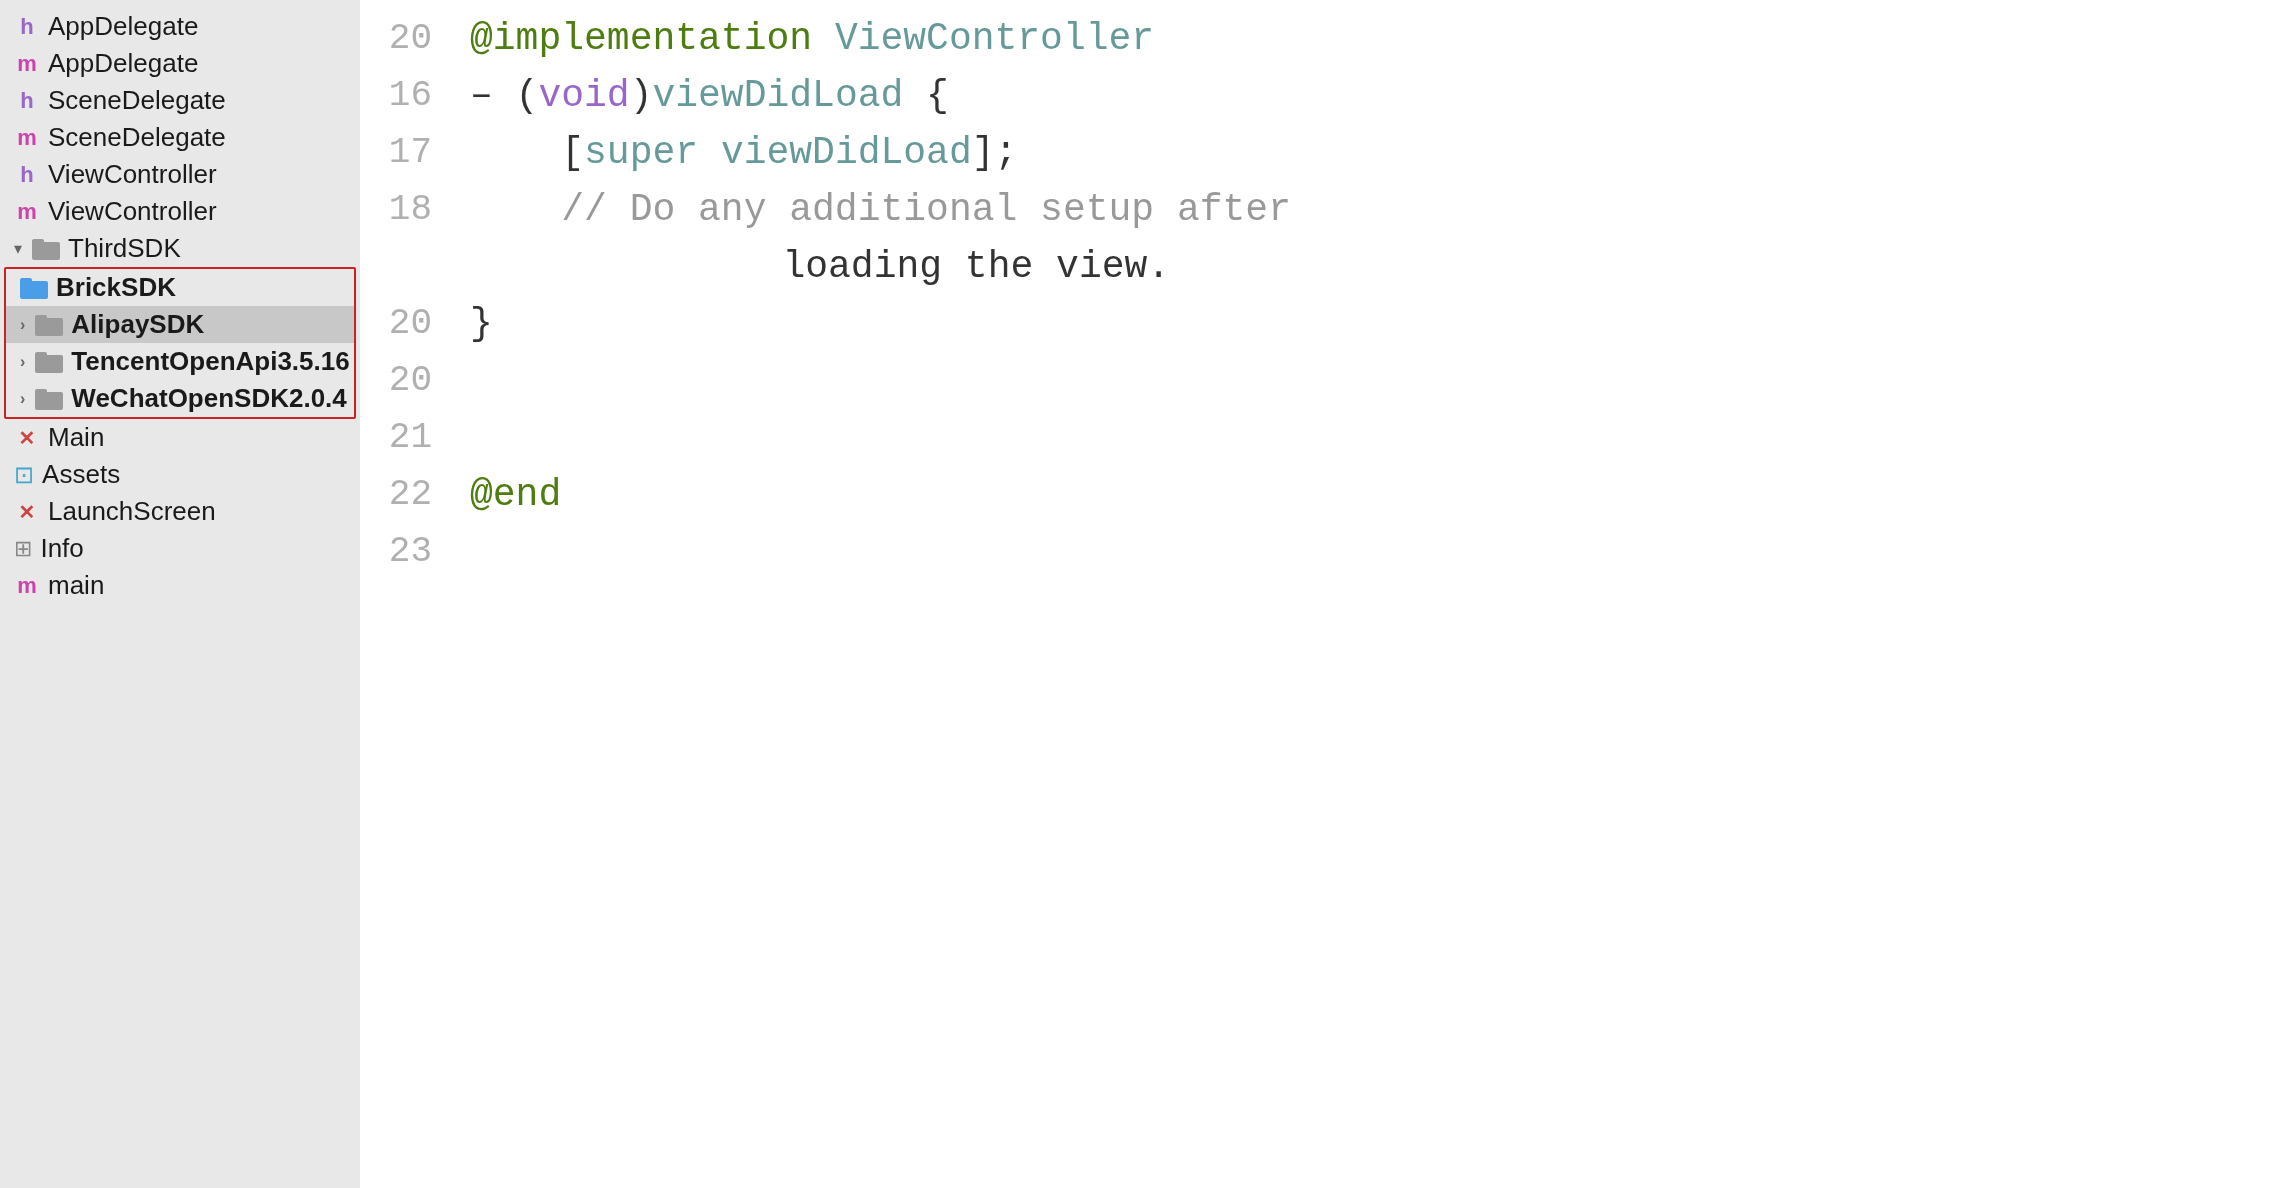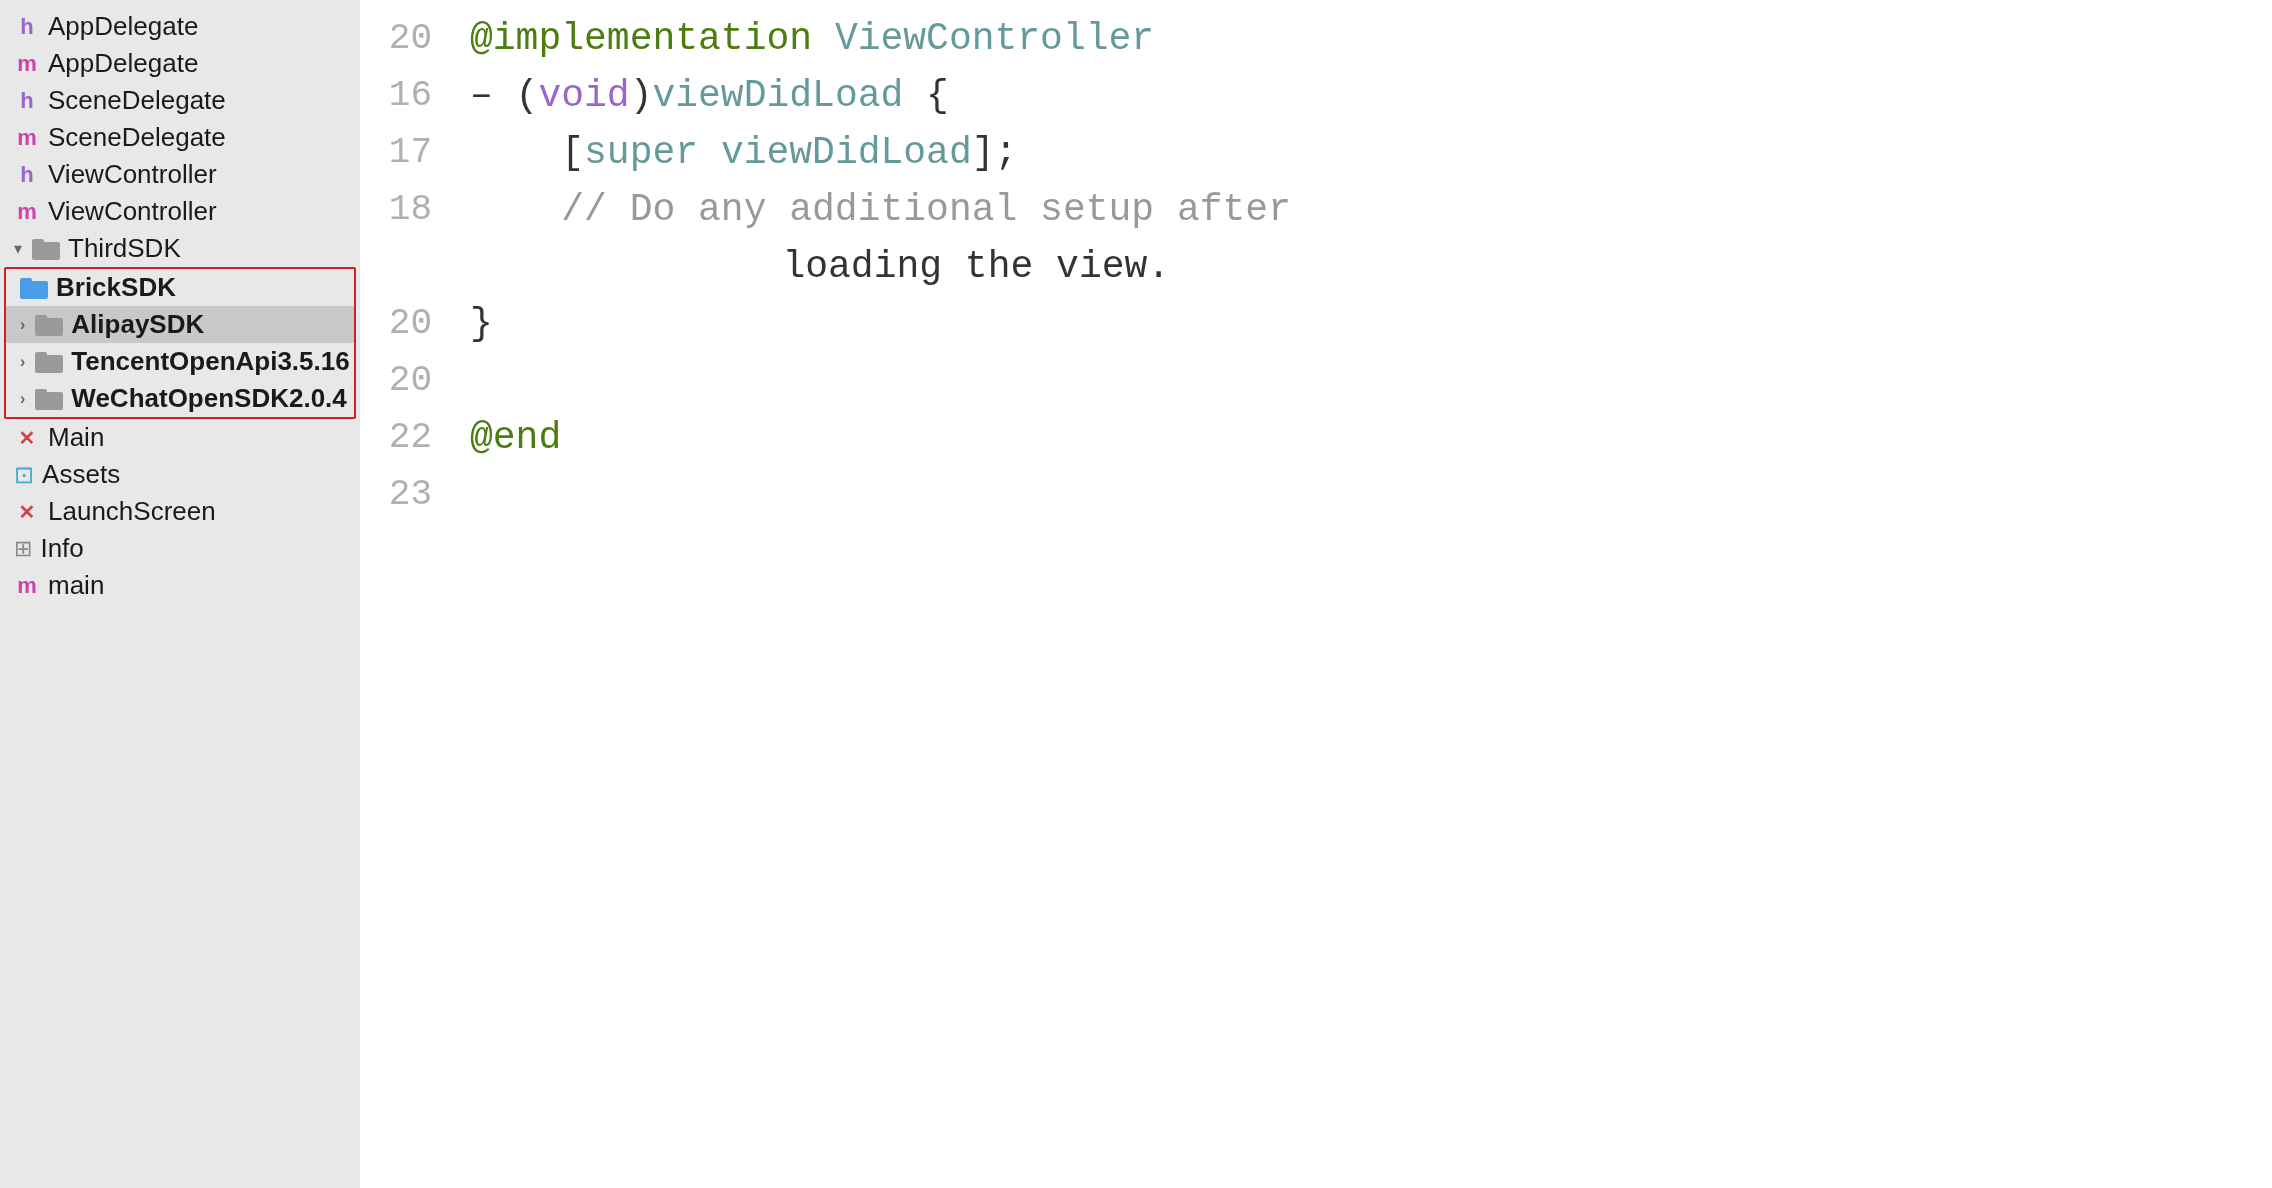--- a/index.html
+++ b/index.html
@@ -275,20 +275,24 @@
     <div class="code-line">
       <div class="line-number">20</div>
       <div class="line-content c-black">}</div>
     </div>
 
     <div class="code-line">
       <div class="line-number">20</div>
       <div class="line-content"></div>
     </div>
 
+    <div class="code-line">
+      <div class="line-number">21</div>
+      <div class="line-content"></div>
+    </div>
 
     <div class="code-line">
       <div class="line-number">22</div>
       <div class="line-content"><span class="c-pink">@end</span></div>
     </div>
 
     <div class="code-line">
       <div class="line-number">23</div>
       <div class="line-content"></div>
     </div>

